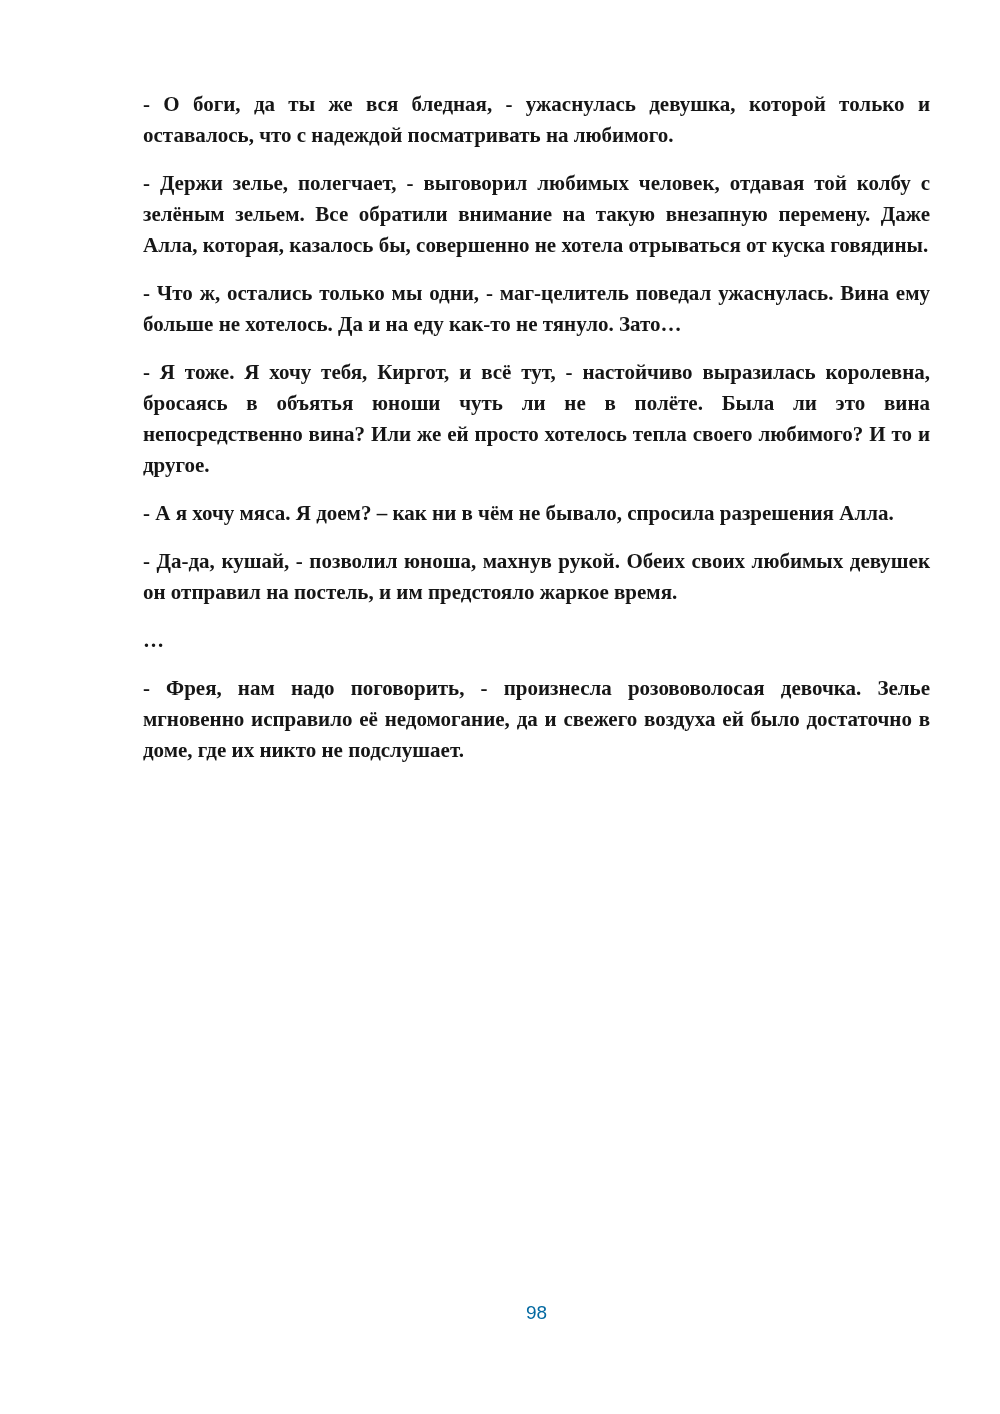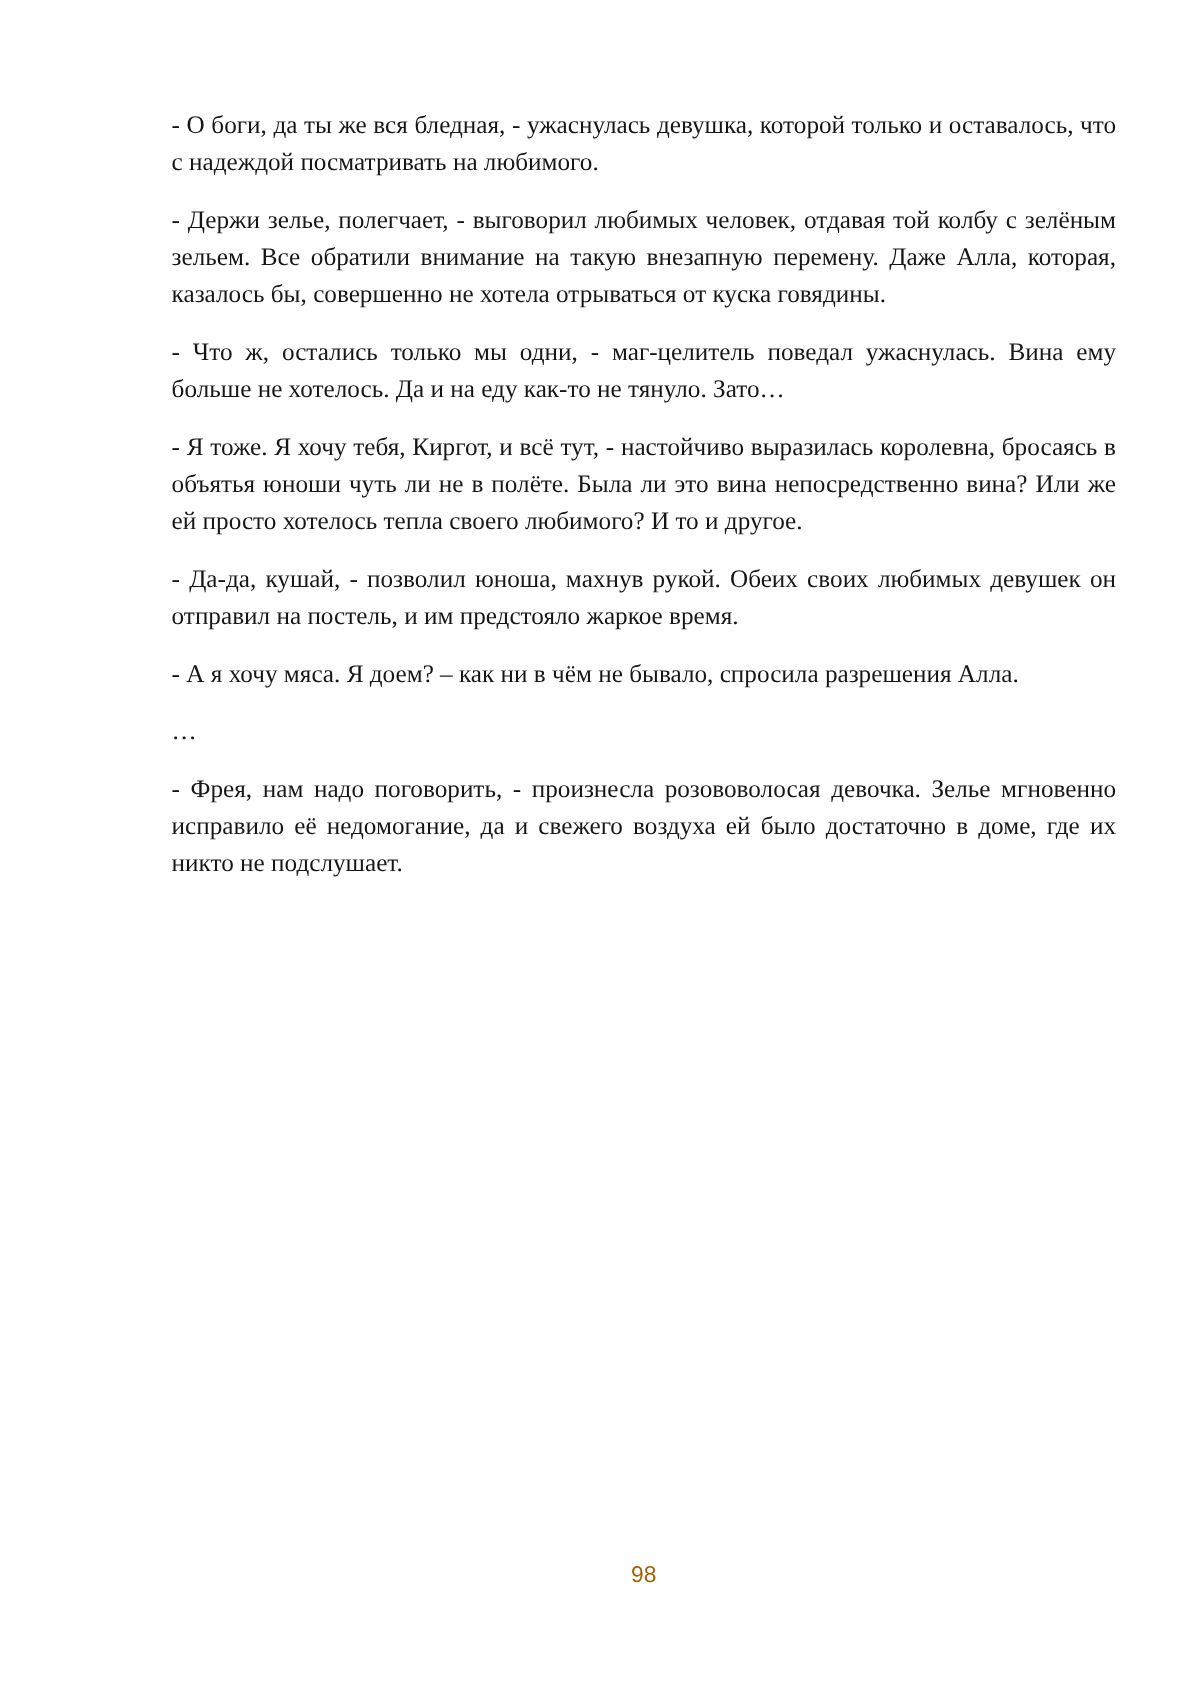--- a/index.html
+++ b/index.html
@@ -13,51 +13,52 @@
     height: 1414px;
     background: #ffffff;
     overflow: hidden;
     font-family: "Liberation Serif", "DejaVu Serif", serif;
   }
   .content {
     position: absolute;
     left: 143px;
     top: 89px;
     width: 787px;
+    font-weight: bold;
   }
   .content p {
     margin: 0 0 17px 0;
     font-size: 21px;
     line-height: 31px;
     color: #161616;
     text-align: justify;
     text-justify: inter-word;
   }
   .content p.ellipsis-para {
     text-align: left;
   }
   .page-number {
     position: absolute;
     left: 143px;
     top: 1302px;
     width: 787px;
     text-align: center;
     font-family: "Liberation Sans", "DejaVu Sans", sans-serif;
     font-size: 19px;
-    color: #a16207;
+    color: #0369a1;
   }
 </style>
 </head>
 <body>
 
 <div class="page">
   <div class="content">
     <p>- О боги, да ты же вся бледная, - ужаснулась девушка, которой только и оставалось, что с надеждой посматривать на любимого.</p>
     <p>- Держи зелье, полегчает, - выговорил любимых человек, отдавая той колбу с зелёным зельем. Все обратили внимание на такую внезапную перемену. Даже Алла, которая, казалось бы, совершенно не хотела отрываться от куска говядины.</p>
     <p>- Что ж, остались только мы одни, - маг-целитель поведал ужаснулась. Вина ему больше не хотелось. Да и на еду как-то не тянуло. Зато…</p>
     <p>- Я тоже. Я хочу тебя, Киргот, и всё тут, - настойчиво выразилась королевна, бросаясь в объятья юноши чуть ли не в полёте. Была ли это вина непосредственно вина? Или же ей просто хотелось тепла своего любимого? И то и другое.</p>
+    <p>- А я хочу мяса. Я доем? – как ни в чём не бывало, спросила разрешения Алла.</p>
     <p>- Да-да, кушай, - позволил юноша, махнув рукой. Обеих своих любимых девушек он отправил на постель, и им предстояло жаркое время.</p>
-    <p>- А я хочу мяса. Я доем? – как ни в чём не бывало, спросила разрешения Алла.</p>
     <p class="ellipsis-para">…</p>
     <p>- Фрея, нам надо поговорить, - произнесла розововолосая девочка. Зелье мгновенно исправило её недомогание, да и свежего воздуха ей было достаточно в доме, где их никто не подслушает.</p>
   </div>
   <div class="page-number">98</div>
 </div>
 
 </body></html>

